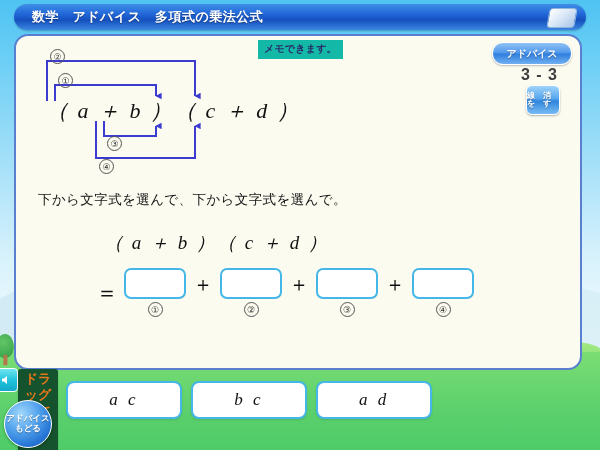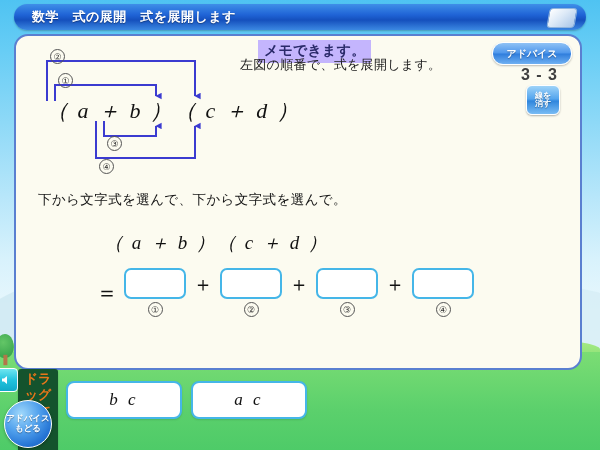--- a/index.html
+++ b/index.html
@@ -157,37 +157,37 @@
   }
   .erase-btn {
     position: absolute;
     right: 20px; top: 49px;
     width: 32px; height: 28px;
     border-radius: 6px;
     background: linear-gradient(180deg, #9ed3f8 0%, #54a5ee 46%, #2f86dd 54%, #79bcf4 100%);
     border: 1.5px solid #ffffff;
     box-shadow: 0 1px 2px rgba(0,0,0,.3);
     display: flex;
-    flex-direction: column;
+    flex-direction: row;
     align-items: center;
     justify-content: center;
     line-height: 1.05;
     color: #fff;
     font-size: 8px;
     font-weight: bold;
     text-shadow: 0 1px 1px rgba(0,0,0,.35);
   }
 
   
   .memo-tag {
     position: absolute;
     left: 242px; top: 4px;
-    background: #c4b5fd;
+    background: #14b8a6;
     color: #2a2a6a;
-    font-size: 14px;
+    font-size: 10px;
     font-weight: bold;
     padding: 2px 6px 3px 6px;
     letter-spacing: .2px;
   }
   .instr-top {
     position: absolute;
     left: 224px; top: 20px;
     font-size: 13px;
     color: #1a1a1a;
     letter-spacing: .3px;
@@ -371,35 +371,34 @@
   <div class="tree" style="left:16px; top:318px;">
     <div class="crown"></div>
     <div class="trunk"></div>
   </div>
   <div class="tree" style="left:-8px; top:330px; transform:scale(.8);">
     <div class="crown"></div>
     <div class="trunk"></div>
   </div>
 
   <div class="titlebar">
-    <div class="titlebar-text">数学　式の展開　式を展開します</div>
+    <div class="titlebar-text">数学　アドバイス　多項式の乗法公式</div>
     <div class="title-badge"></div>
   </div>
 
   <div class="panel">
 
     <div class="advice-top">アドバイス</div>
     <div class="page-num">3 - 3</div>
     <div class="erase-btn">
       <span>線を</span>
       <span>消す</span>
     </div>
 
     <div class="memo-tag">メモできます。</div>
-    <div class="instr-top">左図の順番で、式を展開します。</div>
 
     <div class="diagram">
       <svg width="240" height="140" style="position:absolute; left:0; top:0;">
         <defs>
           <marker id="ah" markerWidth="7" markerHeight="7" refX="3.2" refY="5.6" orient="auto" markerUnits="userSpaceOnUse">
             <path d="M0,0 L3.2,6.2 L6.4,0 Z" fill="#3b3bd0"></path>
           </marker>
           <marker id="ahu" markerWidth="7" markerHeight="7" refX="3.2" refY="0.6" orient="auto" markerUnits="userSpaceOnUse">
             <path d="M0,6.2 L3.2,0 L6.4,6.2 Z" fill="#3b3bd0"></path>
           </marker>
@@ -468,17 +467,18 @@
     <div>ドラッグ</div>
     <div>してね</div>
   </div>
 
   <div class="advice-back">
     <div>アドバイス</div>
     <div>もどる</div>
   </div>
 
   <div class="tray">
+    <div class="tile">a c</div>
     <div class="tile">b c</div>
-    <div class="tile">a c</div>
+    <div class="tile">a d</div>
   </div>
 
 </div>
 
 </body></html>

